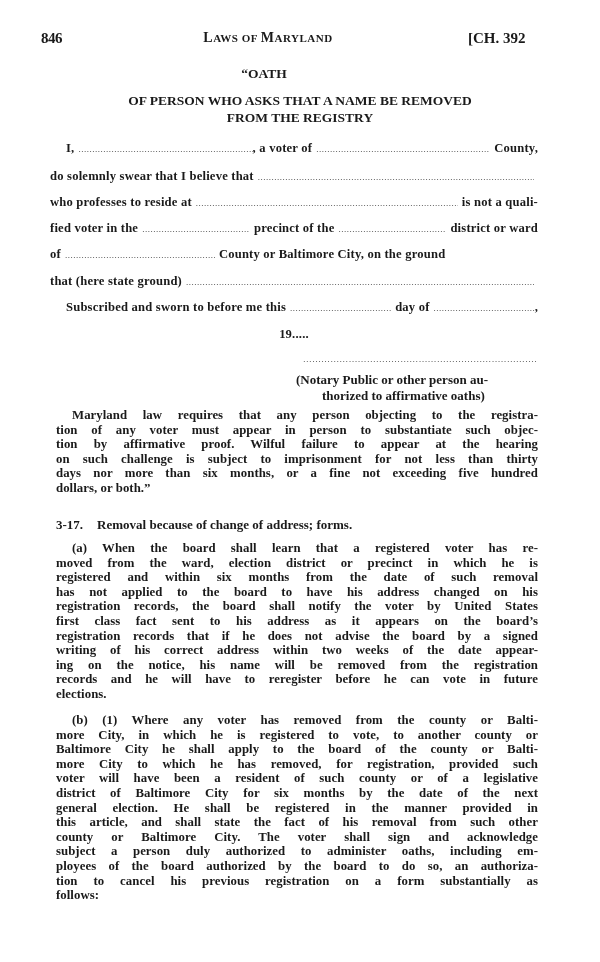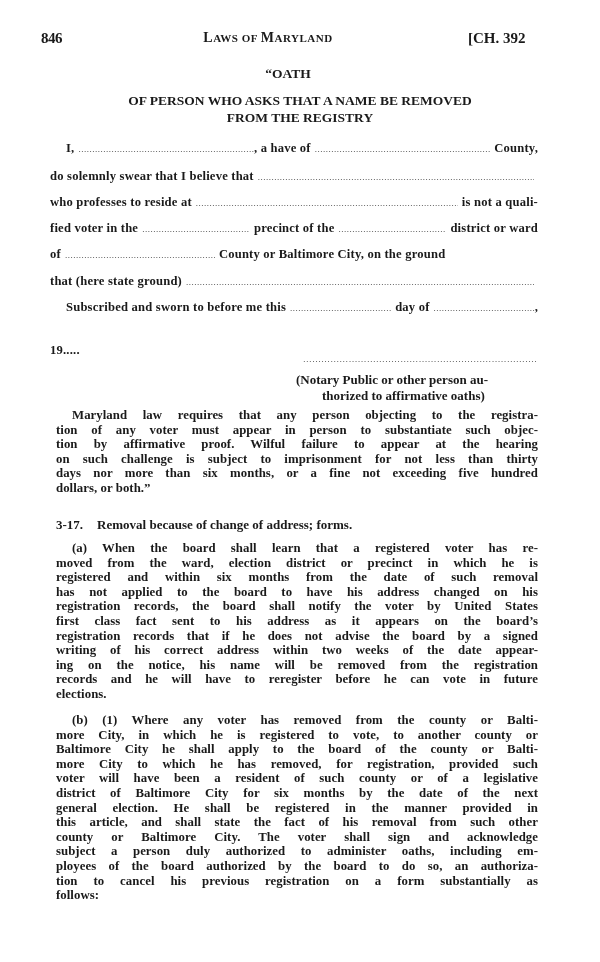--- a/index.html
+++ b/index.html
@@ -6,21 +6,21 @@
   body {
     width: 600px; height: 962px; position: relative; overflow: hidden;
     font-family: "DejaVu Serif", "Liberation Serif", serif;
     color: #1a1a1a;
   }
   .abs { position: absolute; }
   .header-page { left: 41px; top: 30px; font-size: 15px; font-weight: bold; font-family: "Liberation Serif", serif; letter-spacing: -0.5px; text-align: right; }
   .header-title { left: 0; width: 536px; top: 30px; text-align: center; font-size: 14px; font-weight: bold; letter-spacing: 0.5px; font-family: "Liberation Serif", serif; }
   .header-title .sc { font-size: 11px; }
   .header-ch { left: 468px; top: 30px; font-size: 15px; font-weight: bold; font-family: "Liberation Serif", serif; }
-  .oath-title { left: 0; width: 528px; top: 66px; text-align: center; font-size: 13.5px; font-weight: bold; font-family: "Liberation Serif", serif; margin-left: 24px; }
+  .oath-title { left: 0; width: 528px; top: 66px; text-align: center; font-size: 13.5px; font-weight: bold; font-family: "Liberation Serif", serif; }
   .oath-sub { left: 50px; width: 500px; top: 92px; text-align: center; font-size: 13.5px; font-weight: bold; line-height: 17px; font-family: "Liberation Serif", serif; }
 
   .form-line {
     position: absolute; left: 50px; width: 488px; font-size: 12.6px; font-weight: bold;
     font-family: "Liberation Serif", serif; white-space: nowrap; letter-spacing: 0.2px;
     display: flex; align-items: baseline;
   }
   .dots { flex: 1; overflow: hidden; white-space: nowrap; font-weight: normal; letter-spacing: 0.5px; margin: 0 4px; font-size: 9px; }
   .indent { padding-left: 16px; }
 
@@ -51,21 +51,21 @@
 
 <div class="abs oath-title">“OATH</div>
 <div class="abs oath-sub">
   <div>OF PERSON WHO ASKS THAT A NAME BE REMOVED</div>
   <div>FROM THE REGISTRY</div>
 </div>
 
 <div class="form-line" style="top:141px;">
   <span class="indent">I,</span>
   <span class="dots">..............................................................................................................................................</span>
-  <span style="margin-left:-4px;">, a have of</span>
+  <span style="margin-left:-4px;">, a voter of</span>
   <span class="dots">..............................................................................................................................................</span>
   <span>County,</span>
 </div>
 
 <div class="form-line" style="top:169px;">
   <span>do solemnly swear that I believe that</span>
   <span class="dots">..............................................................................................................................................</span>
 </div>
 
 <div class="form-line" style="top:195px;">
@@ -94,21 +94,21 @@
 </div>
 
 <div class="form-line" style="top:300px;">
   <span class="indent">Subscribed and sworn to before me this</span>
   <span class="dots">..............................................................................................................................................</span>
   <span>day of</span>
   <span class="dots" style="margin-right:0;">..............................................................................................................................................</span>
   <span>,</span>
 </div>
 
-<div class="form-line" style="top:343px;">
+<div class="form-line" style="top:327px;justify-content:center;">
   <span>19.....</span>
 </div>
 
 <div class="abs sig-dots">..............................................................................................................................................</div>
 <div class="abs notary">
   <div>(Notary Public or other person au-</div>
   <div class="l2">thorized to affirmative oaths)</div>
 </div>
 
 <div class="para" style="top:408px;">

